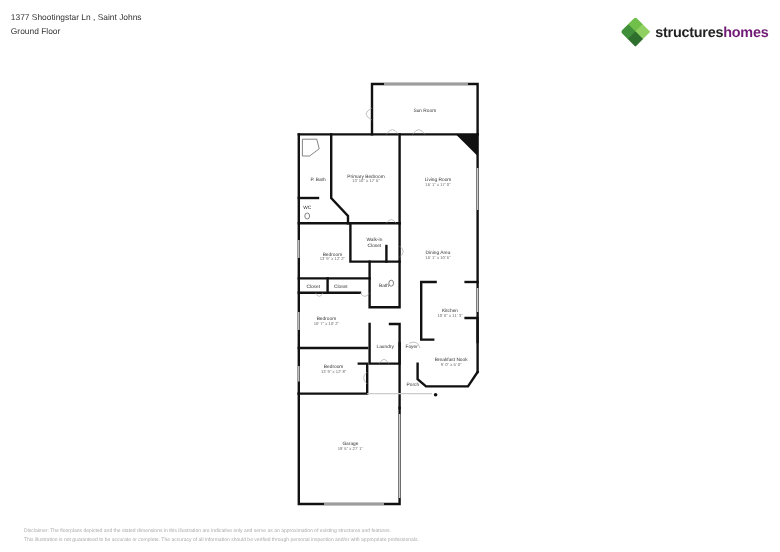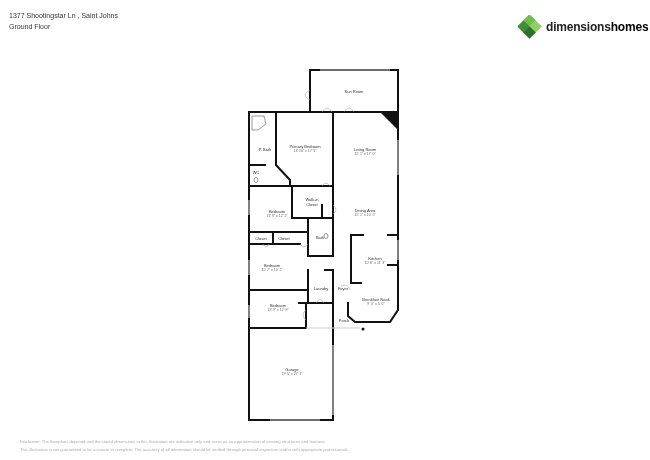--- a/index.html
+++ b/index.html
@@ -1,42 +1,42 @@
 <!DOCTYPE html>
 <html><head>
 <meta charset="utf-8">
 <style>
   html,body{margin:0;padding:0;background:#fff;}
   body{width:650px;height:460px;position:relative;overflow:hidden;font-family:"Liberation Sans",sans-serif;color:#333;}
   .hdr{position:absolute;left:9px;top:10px;font-size:7px;line-height:11px;color:#333;}
   .logo{position:absolute;left:518px;top:15px;display:flex;align-items:center;}
   .logo-text{font-size:12px;color:#222;margin-left:4px;letter-spacing:-0.2px;}
   .logo-text b{font-weight:bold;}
-  .logo-text .h{color:#000000;font-weight:bold;}
+  .logo-text .h{color:#701a75;font-weight:bold;}
   svg.plan{position:absolute;left:0;top:0;}
   .lbl{position:absolute;font-size:4px;line-height:5px;text-align:center;color:#333;white-space:nowrap;transform:translateX(-50%);}
   .lbl .d{display:block;color:#666;font-size:3.5px;}
   .disc{position:absolute;left:20px;top:438px;font-size:4.2px;line-height:8px;color:#aaa;}
 </style>
 </head>
 <body>
 
 <div class="hdr">
   <div>1377 Shootingstar Ln , Saint Johns</div>
   <div>Ground Floor</div>
 </div>
 
 <div class="logo">
   <svg width="24" height="24" viewBox="0 0 24 24">
     <rect x="7" y="1" width="9" height="9" transform="rotate(45 11.5 5.5)" fill="#6fbf4a"></rect>
     <rect x="1" y="7" width="9" height="9" transform="rotate(45 5.5 11.5)" fill="#3f8f3a"></rect>
     <rect x="13" y="7" width="9" height="9" transform="rotate(45 17.5 11.5)" fill="#8fd060"></rect>
     <rect x="7" y="13" width="9" height="9" transform="rotate(45 11.5 17.5)" fill="#2e6f2e"></rect>
   </svg>
-  <span class="logo-text"><b>dimensions</b><span class="h">homes</span></span>
+  <span class="logo-text"><b>structures</b><span class="h">homes</span></span>
 </div>
 
 <svg class="plan" width="650" height="460" viewBox="0 0 650 460">
   <g stroke="#111" stroke-width="2" fill="none" stroke-linecap="square">
 
     <path d="M310 112 V70 H398 V112"></path>
 
     <path d="M249 112 H398"></path>
 
     <path d="M398 112 V310"></path>

